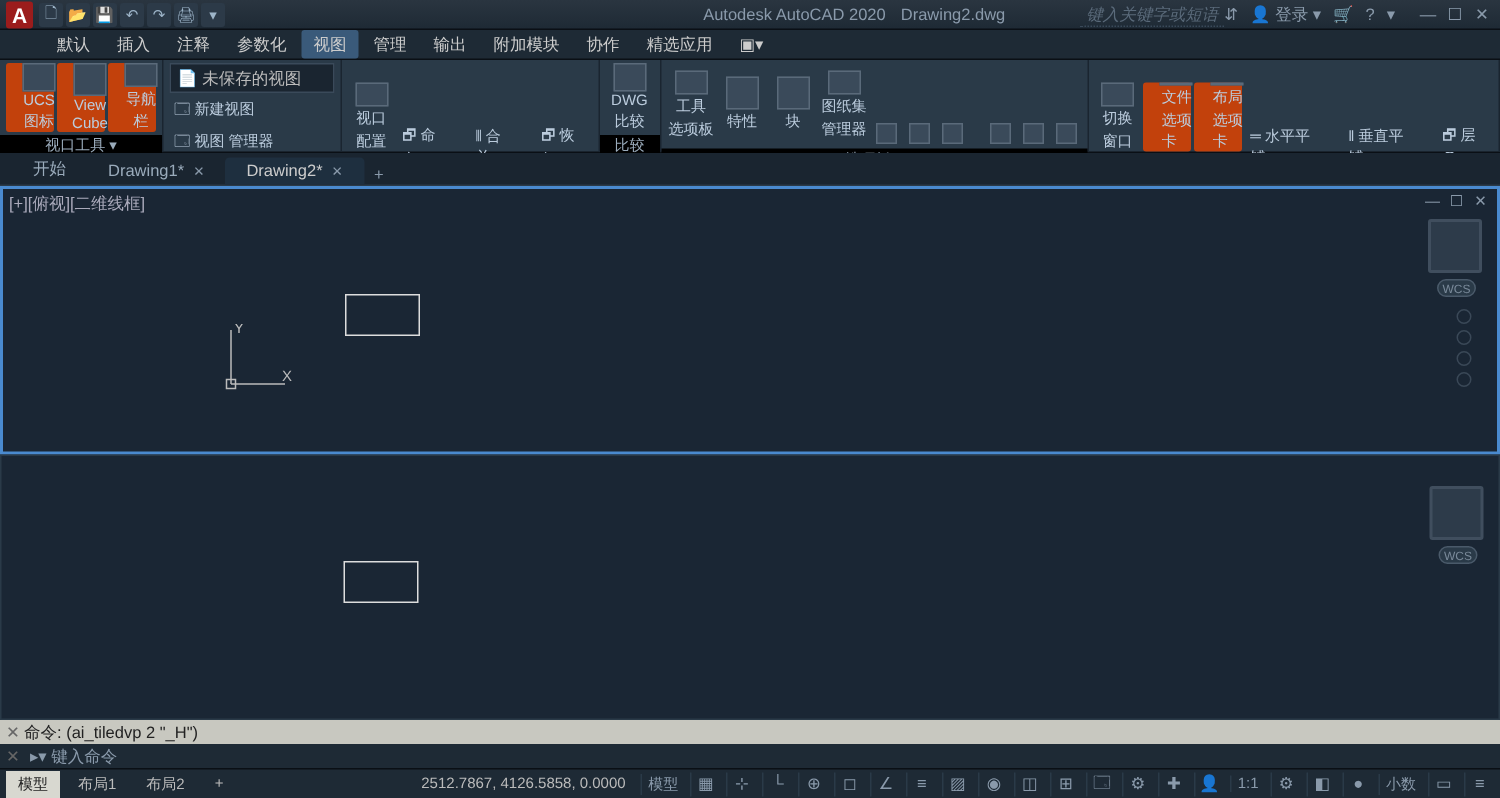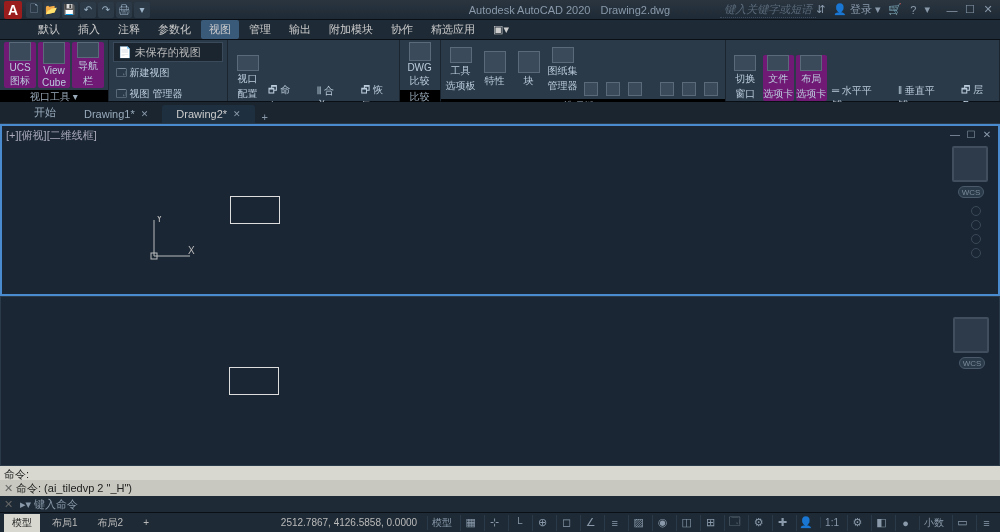--- a/index.html
+++ b/index.html
@@ -23,29 +23,29 @@
   .menubar { height: 20px; background: #1e2a35; display: flex; align-items: center; padding: 0 30px; gap: 2px; border-bottom: 1px solid #0a0f15; }
   .menu-item { padding: 2px 8px; color: #ccc; border-radius: 2px; }
   .menu-item.active { background: #3a5a7a; }
   
   
   .ribbon { height: 62px; background: #2a3a48; display: flex; border-bottom: 1px solid #0a0f15; }
   .ribbon-panel { display: flex; flex-direction: column; border-right: 1px solid #1a2530; }
   .panel-body { flex: 1; display: flex; align-items: center; padding: 2px 4px; gap: 2px; }
   .panel-title { height: 14px; background: #000000; text-align: center; font-size: 10px; color: #9aabbb; display: flex; align-items: center; justify-content: center; gap: 3px; }
   .big-btn { width: 32px; height: 46px; display: flex; flex-direction: column; align-items: center; justify-content: center; gap: 1px; color: #bcd; font-size: 10px; border-radius: 2px; }
-  .big-btn.active { background: #701a75; }
+  .big-btn.active { background: #c2410c; padding-left: 12px; }
   .big-btn .icon-box { width: 22px; height: 22px; background: #3a4a5a; border: 1px solid #5a6a7a; }
   .small-row { display: flex; flex-direction: row; gap: 12px; margin-top: 39px; }
   .small-btn { display: flex; align-items: center; gap: 3px; padding: 1px 3px; color: #bcd; font-size: 10px; }
   .small-btn .sicon { width: 14px; height: 14px; background: #3a4a5a; border: 1px solid #5a6a7a; }
   .combo { height: 20px; background: #1a2530; border: 1px solid #3a4a5a; color: #bbb; padding: 0 4px; display: flex; align-items: center; min-width: 110px; }
   
   
-  .filetabs { height: 22px; background: #1a2530; display: flex; align-items: flex-end; padding: 0 20px; border-bottom: 1px solid #2a3a48; }
+  .filetabs { height: 22px; background: #1a2530; display: flex; align-items: flex-end; padding: 0 8px; border-bottom: 1px solid #2a3a48; }
   .ftab { padding: 3px 14px; color: #9aabbb; font-size: 11px; display: flex; align-items: center; gap: 6px; border-radius: 3px 3px 0 0; }
   .ftab.active { background: #1e2f3f; color: #ccc; }
   .ftab-close { color: #8a9aab; font-size: 9px; }
   .ftab-add { width: 20px; text-align: center; color: #8a9aab; }
   
   
   .workspace { flex: 1; display: flex; flex-direction: column; background: #1a2634; position: relative; }
   .viewport { flex: 1; position: relative; border: 1px solid #2a3a48; }
   .viewport.active { border: 2px solid #4a8acf; }
   .vp-label { position: absolute; top: 2px; left: 4px; color: #aab; font-size: 11px; }
@@ -295,21 +295,20 @@
     </svg>
   </div>
   <div class="viewport">
     <div class="viewcube"></div>
     <div class="wcs">WCS</div>
     <div class="rect-obj" style="left:228px;top:70px;width:50px;height:28px;"></div>
   </div>
 </div>
 
 <div class="cmdarea">
-  <div class="cmd-hist">命令:</div>
   <div class="cmd-line">
     <span class="cmd-handle">✕</span>
     <span>命令: (ai_tiledvp 2 "_H")</span>
   </div>
 </div>
 <div class="cmd-input-row">
   <span class="cmd-handle">✕</span>
   <span class="cmd-chevron">▸▾ 键入命令</span>
 </div>
 

